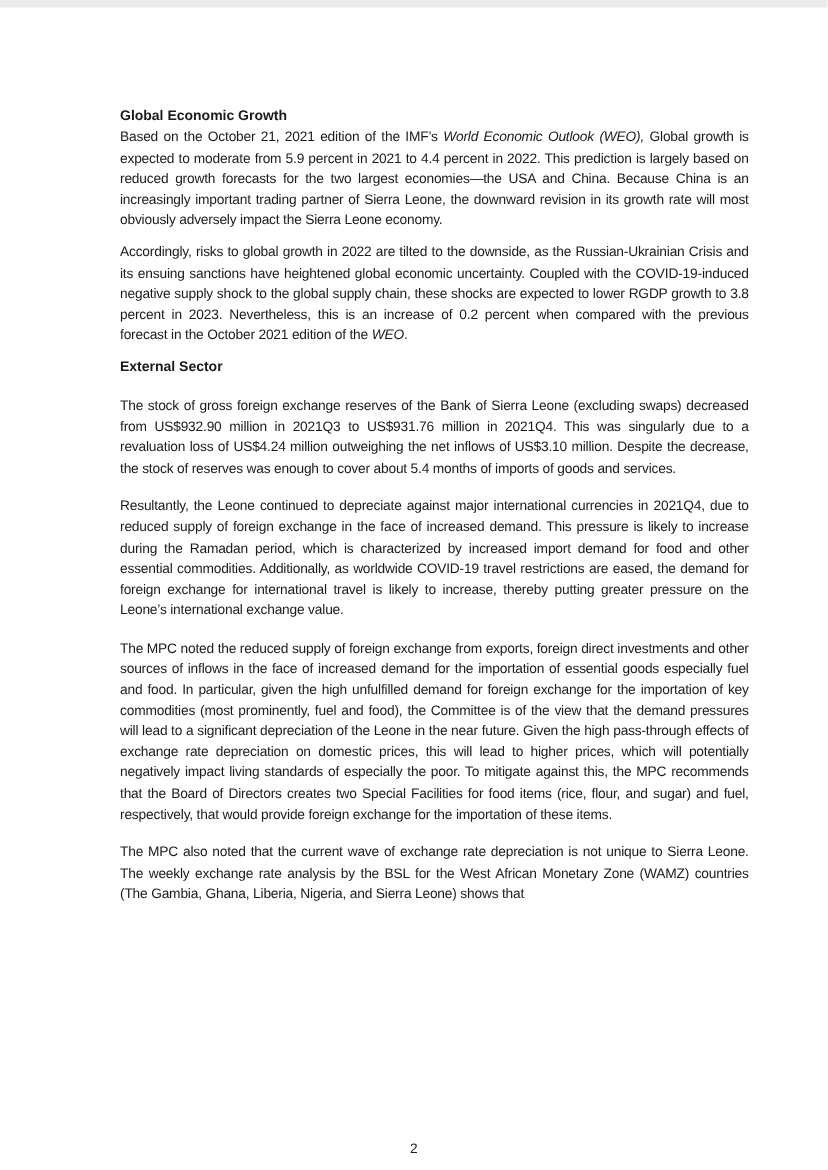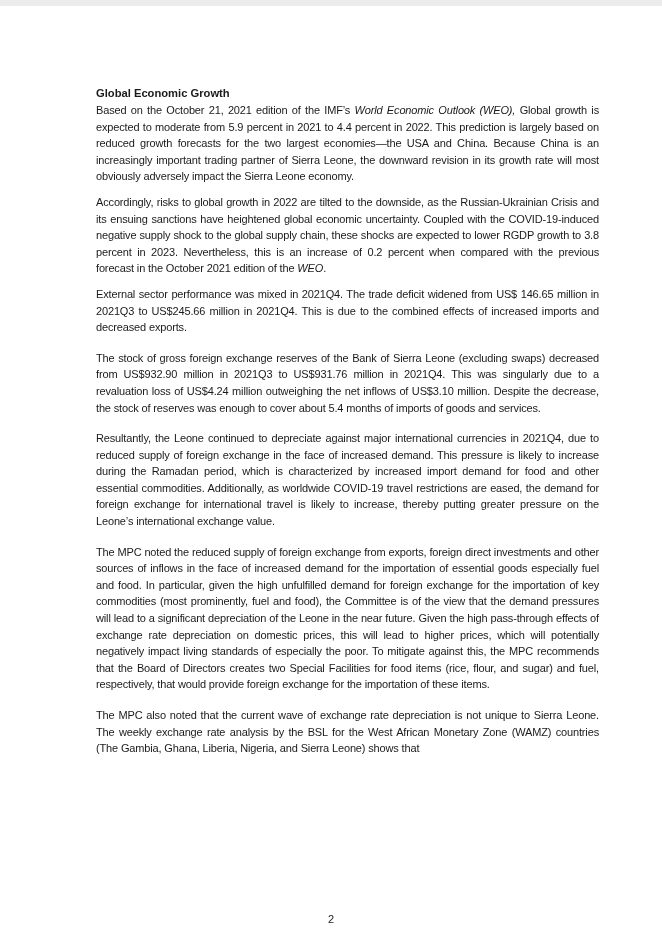--- a/index.html
+++ b/index.html
@@ -23,21 +23,21 @@
 <body>
 
 <div class="topbar"></div>
 
 <div class="page">
   <h3 class="heading">Global Economic Growth</h3>
   <p class="para"><span>Based on the October 21, 2021 edition of the IMF’s </span><i>World Economic Outlook (WEO),</i><span> Global growth is expected to moderate from 5.9 percent in 2021 to 4.4 percent in 2022. This prediction is largely based on reduced growth forecasts for the two largest economies—the USA and China. Because China is an increasingly important trading partner of Sierra Leone, the downward revision in its growth rate will most obviously adversely impact the Sierra Leone economy.</span></p>
   <div class="gap"></div>
   <p class="para"><span>Accordingly, risks to global growth in 2022 are tilted to the downside, as the Russian-Ukrainian Crisis and its ensuing sanctions have heightened global economic uncertainty. Coupled with the COVID-19-induced negative supply shock to the global supply chain, these shocks are expected to lower RGDP growth to 3.8 percent in 2023. Nevertheless, this is an increase of 0.2 percent when compared with the previous forecast in the October 2021 edition of the </span><i>WEO</i><span>.</span></p>
   <div class="gap"></div>
-  <p class="para">External sector performance was mixed in 2021Q4. The trade deficit widened from US$ 146.65 million in 2021Q3 to US$245.66 million in 2021Q4. This is due to the combined effects of increased imports and decreased exports.</p>
+  <h3 class="heading">External Sector</h3>
   <div class="gap-lg"></div>
   <p class="para">The stock of gross foreign exchange reserves of the Bank of Sierra Leone (excluding swaps) decreased from US$932.90 million in 2021Q3 to US$931.76 million in 2021Q4. This was singularly due to a revaluation loss of US$4.24 million outweighing the net inflows of US$3.10 million.  Despite the decrease, the stock of reserves was enough to cover about 5.4 months of imports of goods and services.</p>
   <div class="gap-lg"></div>
   <p class="para">Resultantly, the Leone continued to depreciate against major international currencies in 2021Q4, due to reduced supply of foreign exchange in the face of increased demand. This pressure is likely to increase during the Ramadan period, which is characterized by increased import demand for food and other essential commodities. Additionally, as worldwide COVID-19 travel restrictions are eased, the demand for foreign exchange for international travel is likely to increase, thereby putting greater pressure on the Leone’s international exchange value.</p>
   <div class="gap-lg"></div>
   <p class="para">The MPC noted the reduced supply of foreign exchange from exports, foreign direct investments and other sources of inflows in the face of increased demand for the importation of essential goods especially fuel and food.  In particular, given the high unfulfilled demand for foreign exchange for the importation of key commodities (most prominently, fuel and food), the Committee is of the view that the demand pressures will lead to a significant depreciation of the Leone in the near future. Given the high pass-through effects of exchange rate depreciation on domestic prices, this will lead to higher prices, which will potentially negatively impact living standards of especially the poor. To mitigate against this, the MPC recommends that the Board of Directors creates two Special Facilities for food items (rice, flour, and sugar) and fuel, respectively, that would provide foreign exchange for the importation of these items.</p>
   <div class="gap-lg"></div>
   <p class="para">The MPC also noted that the current wave of exchange rate depreciation is not unique to Sierra Leone. The weekly exchange rate analysis by the BSL for the West African Monetary Zone (WAMZ) countries (The Gambia, Ghana, Liberia, Nigeria, and Sierra Leone) shows that</p>
 </div>
 

